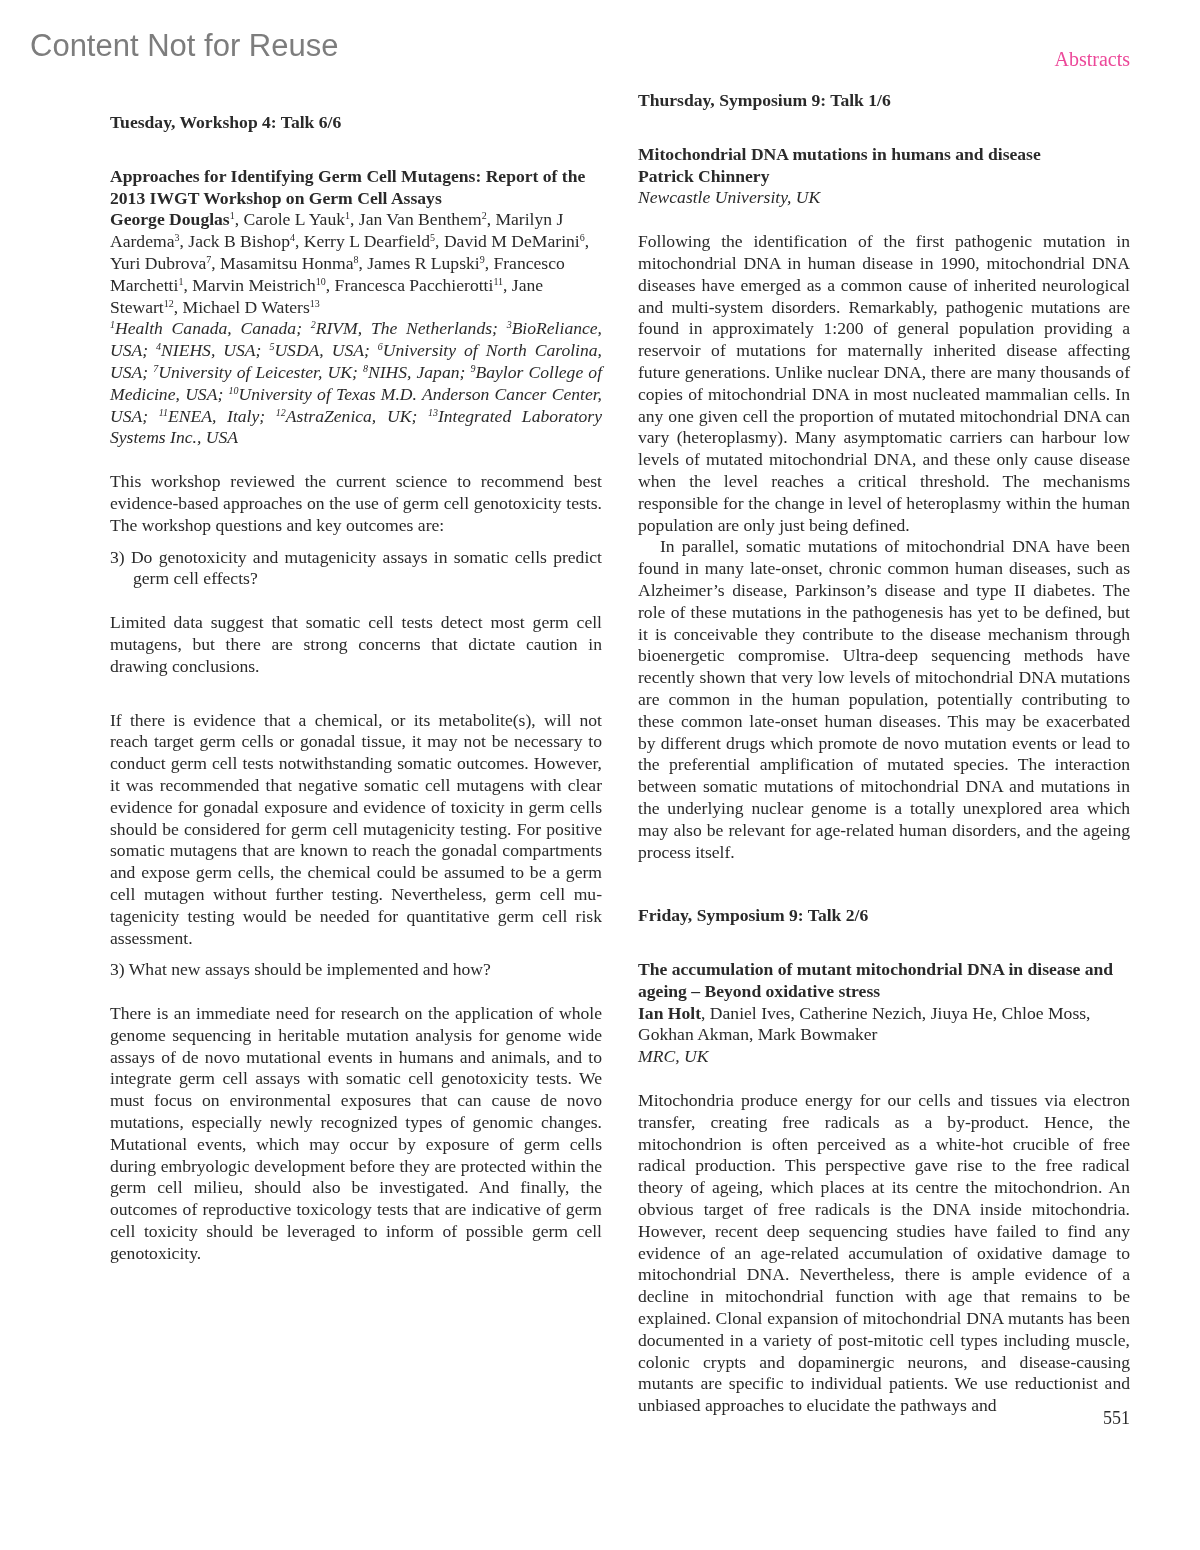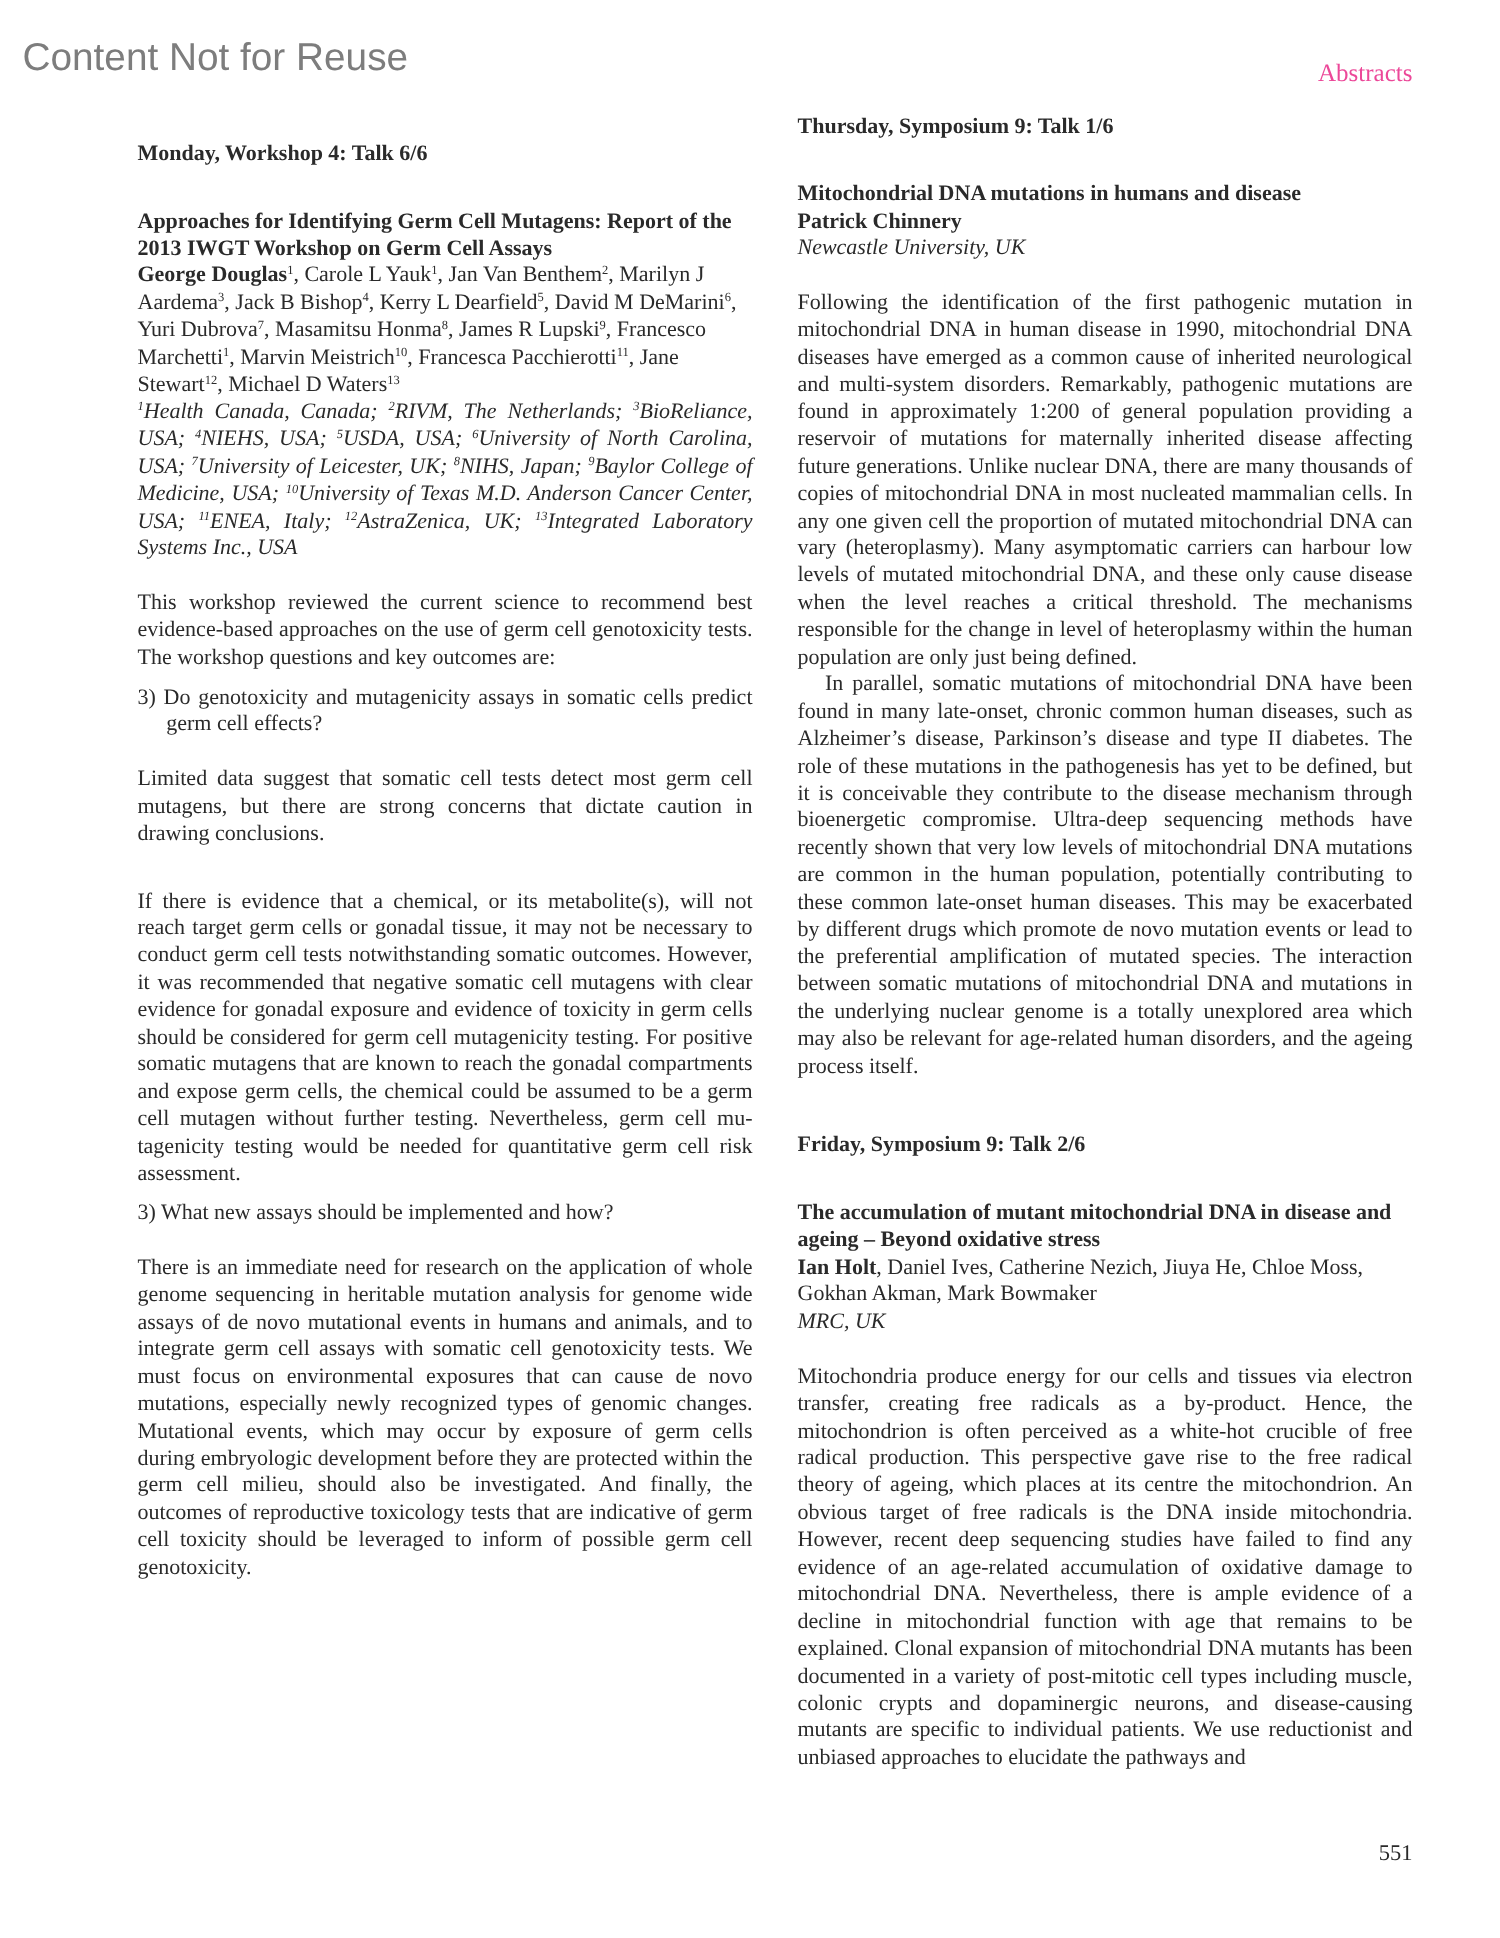--- a/index.html
+++ b/index.html
@@ -2,30 +2,30 @@
 <html><head>
 <meta charset="utf-8">
 <style>
   html, body { margin: 0; padding: 0; background: #ffffff; }
   body {
     width: 1200px; height: 1550px; position: relative; overflow: hidden;
     font-family: "Liberation Serif", "DejaVu Serif", serif;
     color: #2a2a2a;
   }
   .watermark {
-    position: absolute; left: 18px; top: 28px;
+    position: absolute; left: 30px; top: 28px;
     font-family: "Liberation Sans", "DejaVu Sans", sans-serif;
     font-size: 31px; color: #7d7d7d; letter-spacing: 0px;
   }
   .running-head {
     position: absolute; right: 70px; top: 48px;
     font-size: 20px; font-weight: normal; color: #ec4899;
   }
   .page-number {
-    position: absolute; right: 70px; top: 1472px;
+    position: absolute; right: 70px; top: 1408px;
     font-size: 18px; color: #2a2a2a;
   }
   .col {
     position: absolute; top: 90px; width: 492px;
     font-size: 17.6px; line-height: 21.8px; text-align: justify;
     hyphens: manual;
   }
   .col.left { left: 110px; }
   .col.right { left: 638px; }
   .col p { margin: 0; }
@@ -44,21 +44,21 @@
   .indent { text-indent: 22px; }
 </style>
 </head>
 <body>
 
 <div class="watermark">Content Not for Reuse</div>
 <div class="running-head">Abstracts</div>
 
 <div class="col left">
   <div class="gap-m"></div>
-  <p class="session">Monday, Workshop 4: Talk 6/6</p>
+  <p class="session">Tuesday, Workshop 4: Talk 6/6</p>
   <div class="gap-l" style="height:32px"></div>
   <p class="title">Approaches for Identifying Germ Cell Mutagens: Report of the 2013 IWGT Workshop on Germ Cell Assays</p>
   <p class="authors" id="left-authors"><span class="presenter">George Douglas</span><sup>1</sup>, <span>Carole L Yauk</span><sup>1</sup>, <span>Jan Van Benthem</span><sup>2</sup>, <span>Marilyn J Aardema</span><sup>3</sup>, <span>Jack B Bishop</span><sup>4</sup>, <span>Kerry L Dearfield</span><sup>5</sup>, <span>David M DeMarini</span><sup>6</sup>, <span>Yuri Dubrova</span><sup>7</sup>, <span>Masamitsu Honma</span><sup>8</sup>, <span>James R Lupski</span><sup>9</sup>, <span>Francesco Marchetti</span><sup>1</sup>, <span>Marvin Meistrich</span><sup>10</sup>, <span>Francesca Pacchierotti</span><sup>11</sup>, <span>Jane Stewart</span><sup>12</sup>, <span>Michael D Waters</span><sup>13</sup></p>
   <p class="affil justify" id="left-affils"><sup>1</sup><span>Health Canada, Canada</span>; <sup>2</sup><span>RIVM, The Netherlands</span>; <sup>3</sup><span>BioReliance, USA</span>; <sup>4</sup><span>NIEHS, USA</span>; <sup>5</sup><span>USDA, USA</span>; <sup>6</sup><span>University of North Carolina, USA</span>; <sup>7</sup><span>University of Leicester, UK</span>; <sup>8</sup><span>NIHS, Japan</span>; <sup>9</sup><span>Baylor College of Medicine, USA</span>; <sup>10</sup><span>University of Texas M.D. Anderson Cancer Center, USA</span>; <sup>11</sup><span>ENEA, Italy</span>; <sup>12</sup><span>AstraZenica, UK</span>; <sup>13</sup><span>Integrated Laboratory Systems Inc., USA</span></p>
   <div class="gap-m"></div>
   <p>This workshop reviewed the current science to recommend best evidence-based approaches on the use of germ cell genotoxic­ity tests. The workshop questions and key outcomes are:</p>
   <div class="gap-s"></div>
   <p class="q">3) Do genotoxicity and mutagenicity assays in somatic cells predict germ cell effects?</p>
   <div class="gap-m"></div>
   <p>Limited data suggest that somatic cell tests detect most germ cell mutagens, but there are strong concerns that dictate caution in drawing conclusions.</p>

